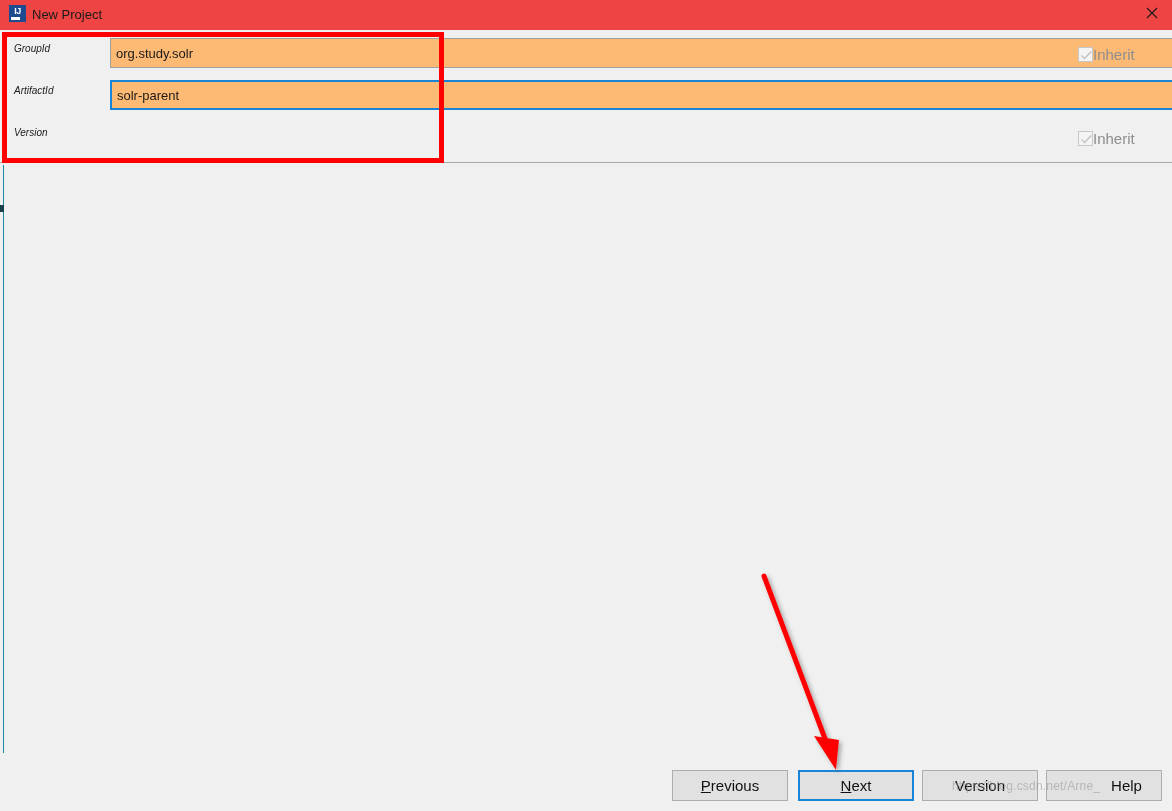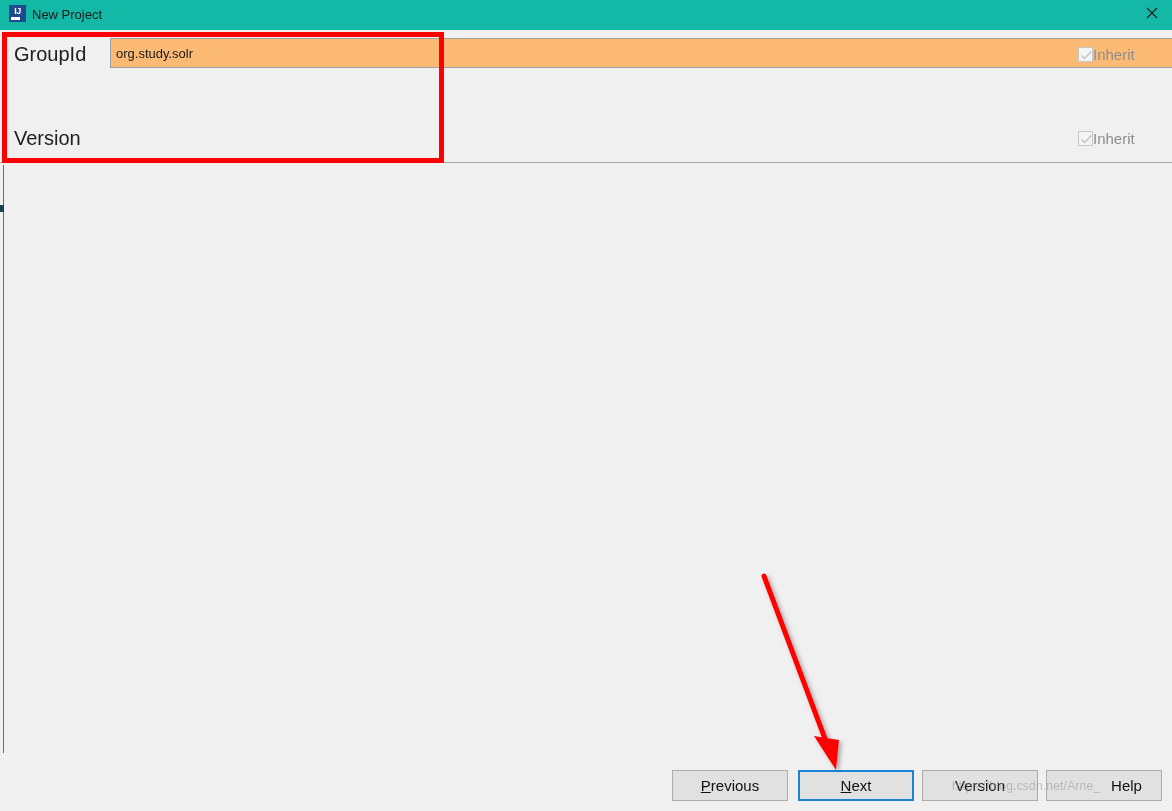--- a/index.html
+++ b/index.html
@@ -15,21 +15,21 @@
     overflow: hidden;
     -webkit-font-smoothing: antialiased;
   }
 
   
   #titlebar {
     position: absolute;
     left: 0; top: 0;
     width: 1172px;
     height: 30px;
-    background: #14b8a6;
+    background: #ef4444;
     box-sizing: border-box;
   }
   #app-icon {
     position: absolute;
     left: 9px; top: 5px;
     width: 17px; height: 17px;
     background: #1e4b8f;
     display: block;
   }
   #app-icon .ij-letters {
@@ -82,23 +82,24 @@
     height: 42px;
   }
   #row-groupid   { top: 3px;  }
   #row-artifactid{ top: 45px; }
   #row-version   { top: 87px; }
 
   .field-label {
     position: absolute;
     left: 14px;
     top: 10px;
-    font-size: 20px;
+    font-size: 10px;
     color: #202020;
     white-space: nowrap;
+    font-style: italic;
   }
   .field-input {
     position: absolute;
     left: 110px;
     top: 5px;
     width: 1096px;
     height: 30px;
     box-sizing: border-box;
     background: #fdba74;
     border: 1px solid #a0a0a0;
@@ -252,20 +253,24 @@
     <span class="inherit-wrap">
       <span class="checkbox">
         <svg width="13" height="11" viewBox="0 0 13 11">
           <path d="M1.5,5.5 L4.6,8.6 L11.2,1.6" stroke="#c2c2c2" stroke-width="1.4" fill="none"></path>
         </svg>
       </span>
       <span class="inherit-label">Inherit</span>
     </span>
   </div>
 
+  <div class="field-row" id="row-artifactid">
+    <span class="field-label">ArtifactId</span>
+    <input class="field-input focused" type="text" value="solr-parent" style="">
+  </div>
 
   <div class="field-row" id="row-version">
     <span class="field-label">Version</span>
     <span class="inherit-wrap">
       <span class="checkbox">
         <svg width="13" height="11" viewBox="0 0 13 11">
           <path d="M1.5,5.5 L4.6,8.6 L11.2,1.6" stroke="#c2c2c2" stroke-width="1.4" fill="none"></path>
         </svg>
       </span>
       <span class="inherit-label">Inherit</span>

